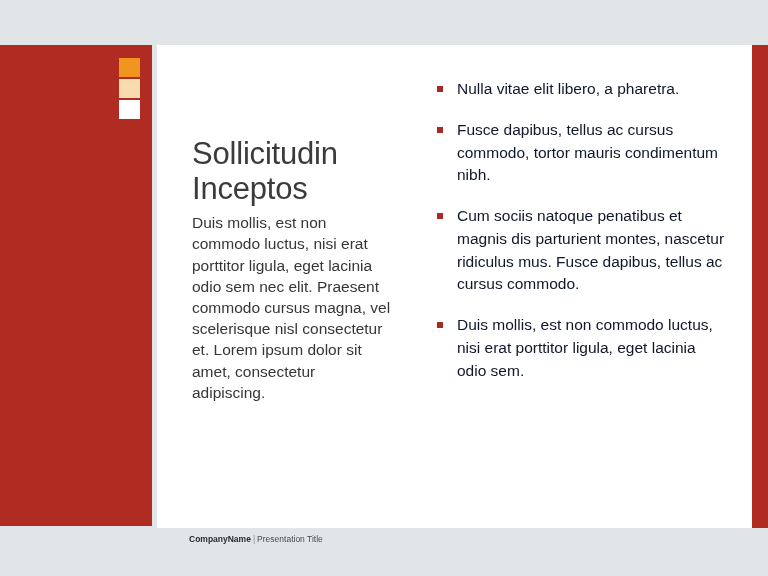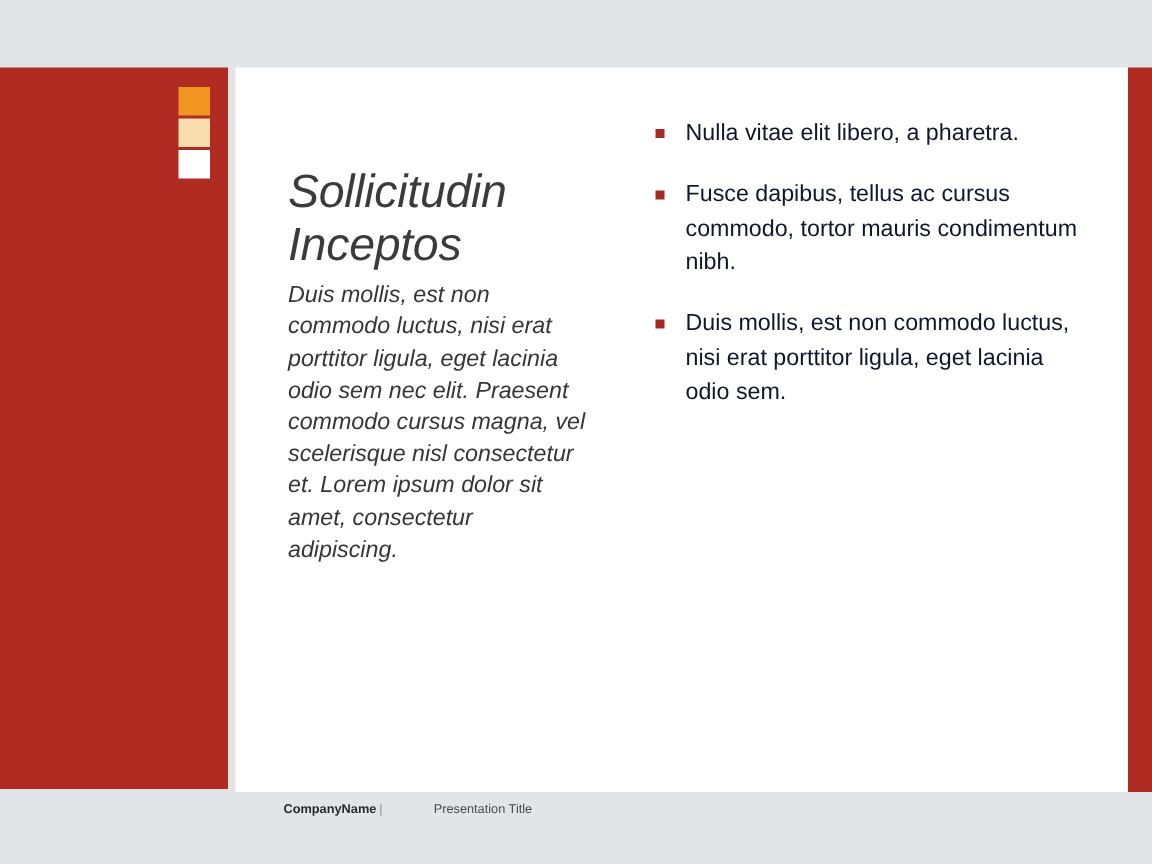--- a/index.html
+++ b/index.html
@@ -67,23 +67,22 @@
     top: 45px;
     width: 16px;
     height: 483px;
     background: #b02b22;
   }
 
   
   .text-column {
     position: absolute;
     left: 192px;
-    top: 110px;
+    top: 136px;
     width: 200px;
-    font-style: italic;
   }
   .slide-title {
     margin: 0;
     font-size: 31px;
     line-height: 1.13;
     font-weight: 400;
     color: #3b3b3d;
     letter-spacing: -0.2px;
   }
   .slide-body {
@@ -135,21 +134,20 @@
     font-weight: bold;
     color: #2a2a2c;
     margin-left: 29px;
   }
   .footer-sep {
     color: #8d8d90;
     padding: 0 2px;
   }
   .footer-title {
     color: #4a4a4c;
-    margin-left: 32px;
   }
 </style>
 </head>
 <body>
 
 <div class="slide-stage">
 
   <div class="left-panel"></div>
 
   <div class="accent-stack">
@@ -171,20 +169,24 @@
     <li class="bullet-item">
       <span class="bullet-marker"></span>
       <span>Nulla vitae elit libero, a pharetra.</span>
     </li>
     <li class="bullet-item">
       <span class="bullet-marker"></span>
       <span>Fusce dapibus, tellus ac cursus commodo, tortor mauris condimentum nibh.</span>
     </li>
     <li class="bullet-item">
       <span class="bullet-marker"></span>
+      <span>Cum sociis natoque penatibus et magnis dis parturient montes, nascetur ridiculus mus. Fusce dapibus, tellus ac cursus commodo.</span>
+    </li>
+    <li class="bullet-item">
+      <span class="bullet-marker"></span>
       <span>Duis mollis, est non commodo luctus, nisi erat porttitor ligula, eget lacinia odio sem.</span>
     </li>
   </ul>
 
   <div class="footer">
     <span class="footer-company">CompanyName</span><span class="footer-sep">|</span><span class="footer-title">Presentation Title</span>
   </div>
 
 </div>
 

